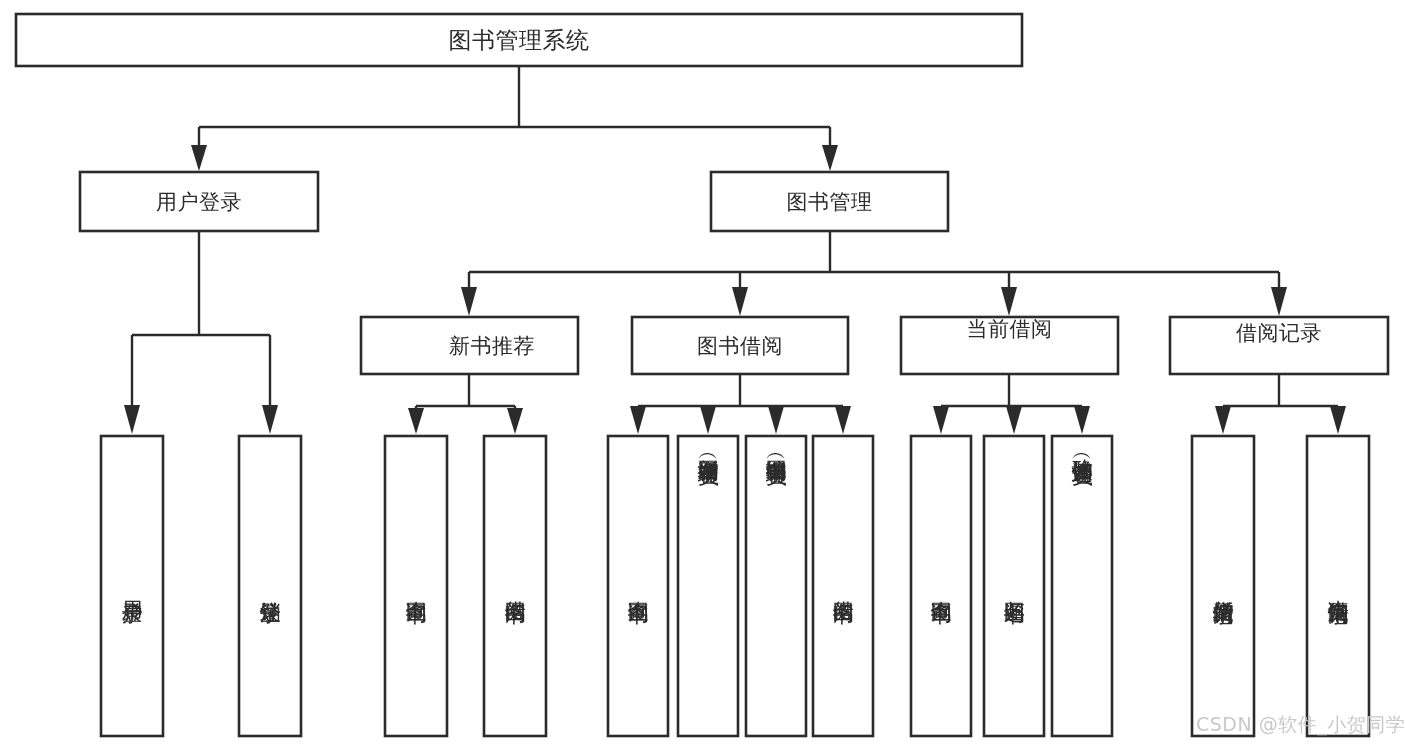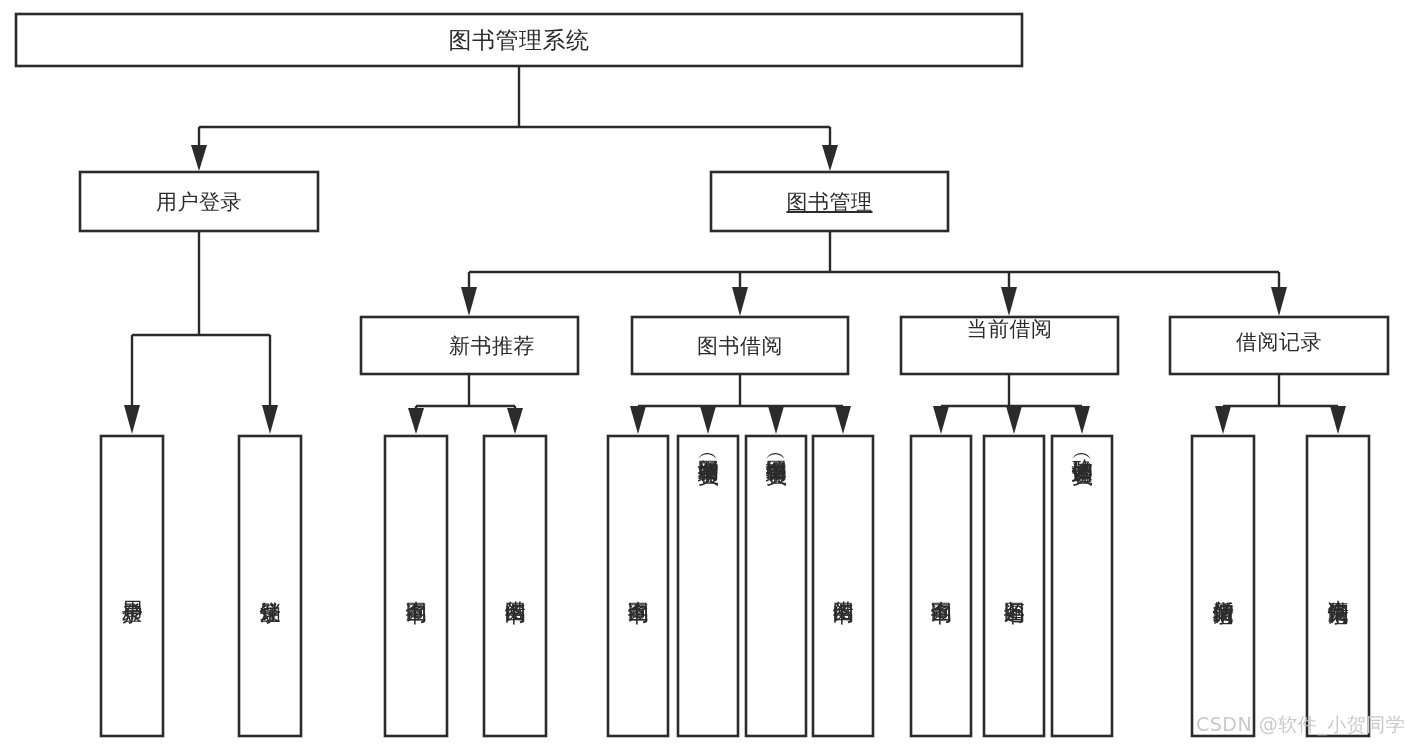--- a/index.html
+++ b/index.html
@@ -162,26 +162,26 @@
     <rect class="node-box" x="911" y="436" width="60" height="300"></rect>
     <rect class="node-box" x="984" y="436" width="60" height="300"></rect>
     <rect class="node-box" x="1052" y="436" width="60" height="300"></rect>
     <rect class="node-box" x="1192" y="436" width="62" height="300"></rect>
     <rect class="node-box" x="1307" y="436" width="62" height="300"></rect>
   </svg>
 
   <div class="node-label-h" style="left:16px;  top:14px;  width:1006px; height:52px; font-size:23px;">图书管理系统</div>
 
   <div class="node-label-h" style="left:80px;  top:172px; width:238px; height:59px;">用户登录</div>
-  <div class="node-label-h" style="left:711px; top:172px; width:237px; height:59px;text-decoration:underline;">图书管理</div>
+  <div class="node-label-h" style="left:711px; top:172px; width:237px; height:59px;">图书管理</div>
 
   <div class="node-label-h" style="left:361px; top:317px; width:262px; height:57px;">新书推荐</div>
   <div class="node-label-h" style="left:632px; top:317px; width:216px; height:57px;border-radius:13px;">图书借阅</div>
   <div class="node-label-h" style="left:901px; top:300px; width:217px; height:57px;">当前借阅</div>
-  <div class="node-label-h" style="left:1170px; top:313px; width:218px; height:57px;">借阅记录</div>
+  <div class="node-label-h" style="left:1170px; top:304px; width:218px; height:57px;">借阅记录</div>
 
   <div class="node-label-v" style="left:101px; top:436px; width:62px; height:300px;">用户登录</div>
   <div class="node-label-v" style="left:239px; top:436px; width:62px; height:300px;">注销登录</div>
   <div class="node-label-v" style="left:385px; top:436px; width:62px; height:300px;">查询图书</div>
   <div class="node-label-v" style="left:484px; top:436px; width:62px; height:300px;">借阅图书</div>
   <div class="node-label-v" style="left:608px; top:436px; width:60px; height:300px;">查询图书</div>
   <div class="node-label-v" style="left:678px; top:436px; width:60px; height:300px; justify-content:flex-start; padding-top:6px; box-sizing:border-box;">新增图书（管理员）</div>
   <div class="node-label-v" style="left:746px; top:436px; width:60px; height:300px; justify-content:flex-start; padding-top:6px; box-sizing:border-box;">编辑图书（管理员）</div>
   <div class="node-label-v" style="left:813px; top:436px; width:60px; height:300px;">借阅图书</div>
   <div class="node-label-v" style="left:911px; top:436px; width:60px; height:300px;">查询图书</div>

